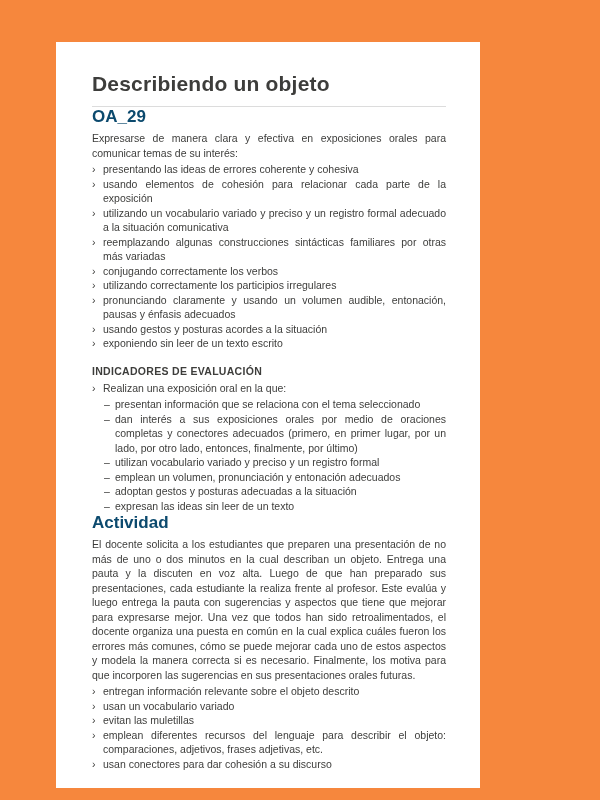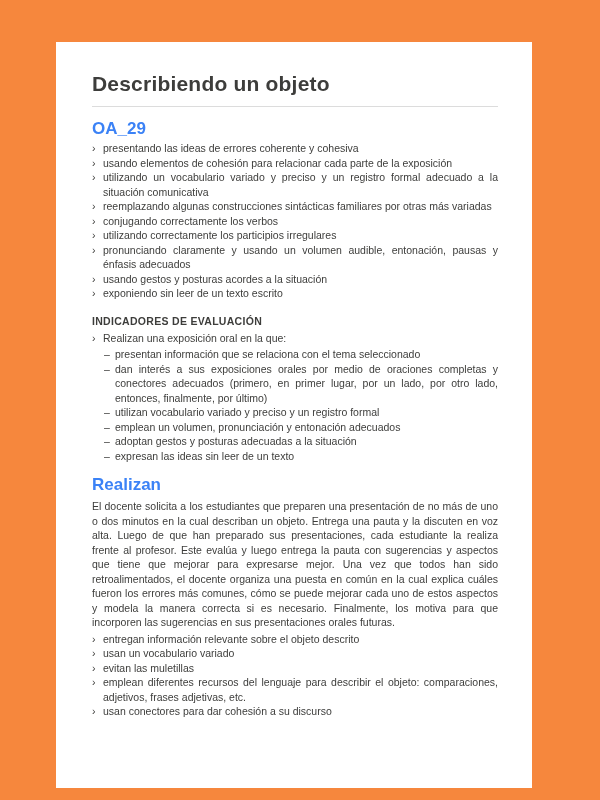--- a/index.html
+++ b/index.html
@@ -13,42 +13,41 @@
   }
   .frame {
     position: absolute;
     inset: 0;
     background: #F6873D;
   }
   .page {
     position: absolute;
     left: 56px;
     top: 42px;
-    width: 476px;
+    width: 424px;
     height: 746px;
     background: #FFFFFF;
     padding: 30px 34px 0 36px;
     overflow: hidden;
   }
   .page-title {
     font-size: 21px;
     font-weight: bold;
     color: #3D3D3B;
     letter-spacing: 0.2px;
   }
   .title-rule {
     border: none;
     border-top: 1px solid #DCDCDC;
     margin-top: 10px;
   }
   .accent-heading {
-    color: #3b82f6;
+    color: #0c4a6e;
     font-size: 17px;
     font-weight: bold;
-    margin-top: 12px;
   }
   .caps-heading {
     font-size: 10.5px;
     font-weight: bold;
     letter-spacing: 0.3px;
     margin-top: 14px;
   }
   .body-text {
     font-size: 10.5px;
     line-height: 14.5px;
@@ -74,20 +73,21 @@
 <body>
 
 <div class="frame"></div>
 
 <div class="page">
 
   <h1 class="page-title">Describiendo un objeto</h1>
   <hr class="title-rule">
 
   <h2 class="accent-heading">OA_29</h2>
+  <p class="body-text justify">Expresarse de manera clara y efectiva en exposiciones orales para comunicar temas de su interés:</p>
 
   <ul class="plain">
 
       <li class="row">
         <span class="marker">›</span>
         <span class="item-text">presentando las ideas de errores coherente y cohesiva</span>
       </li>
 
       <li class="row">
         <span class="marker">›</span>
@@ -162,21 +162,21 @@
         <span class="marker">–</span>
         <span class="item-text">adoptan gestos y posturas adecuadas a la situación</span>
       </li>
 
       <li class="row">
         <span class="marker">–</span>
         <span class="item-text">expresan las ideas sin leer de un texto</span>
       </li>
     </ul>
 
-  <h2 class="accent-heading">Realizan</h2>
+  <h2 class="accent-heading">Actividad</h2>
   <p class="body-text justify">El docente solicita a los estudiantes que preparen una presentación de no más de uno o dos minutos en la cual describan un objeto. Entrega una pauta y la discuten en voz alta. Luego de que han preparado sus presentaciones, cada estudiante la realiza frente al profesor. Este evalúa y luego entrega la pauta con sugerencias y aspectos que tiene que mejorar para expresarse mejor. Una vez que todos han sido retroalimentados, el docente organiza una puesta en común en la cual explica cuáles fueron los errores más comunes, cómo se puede mejorar cada uno de estos aspectos y modela la manera correcta si es necesario. Finalmente, los motiva para que incorporen las sugerencias en sus presentaciones orales futuras.</p>
 
 
   <ul class="plain">
 
       <li class="row">
         <span class="marker">›</span>
         <span class="item-text">entregan información relevante sobre el objeto descrito</span>
       </li>
 

